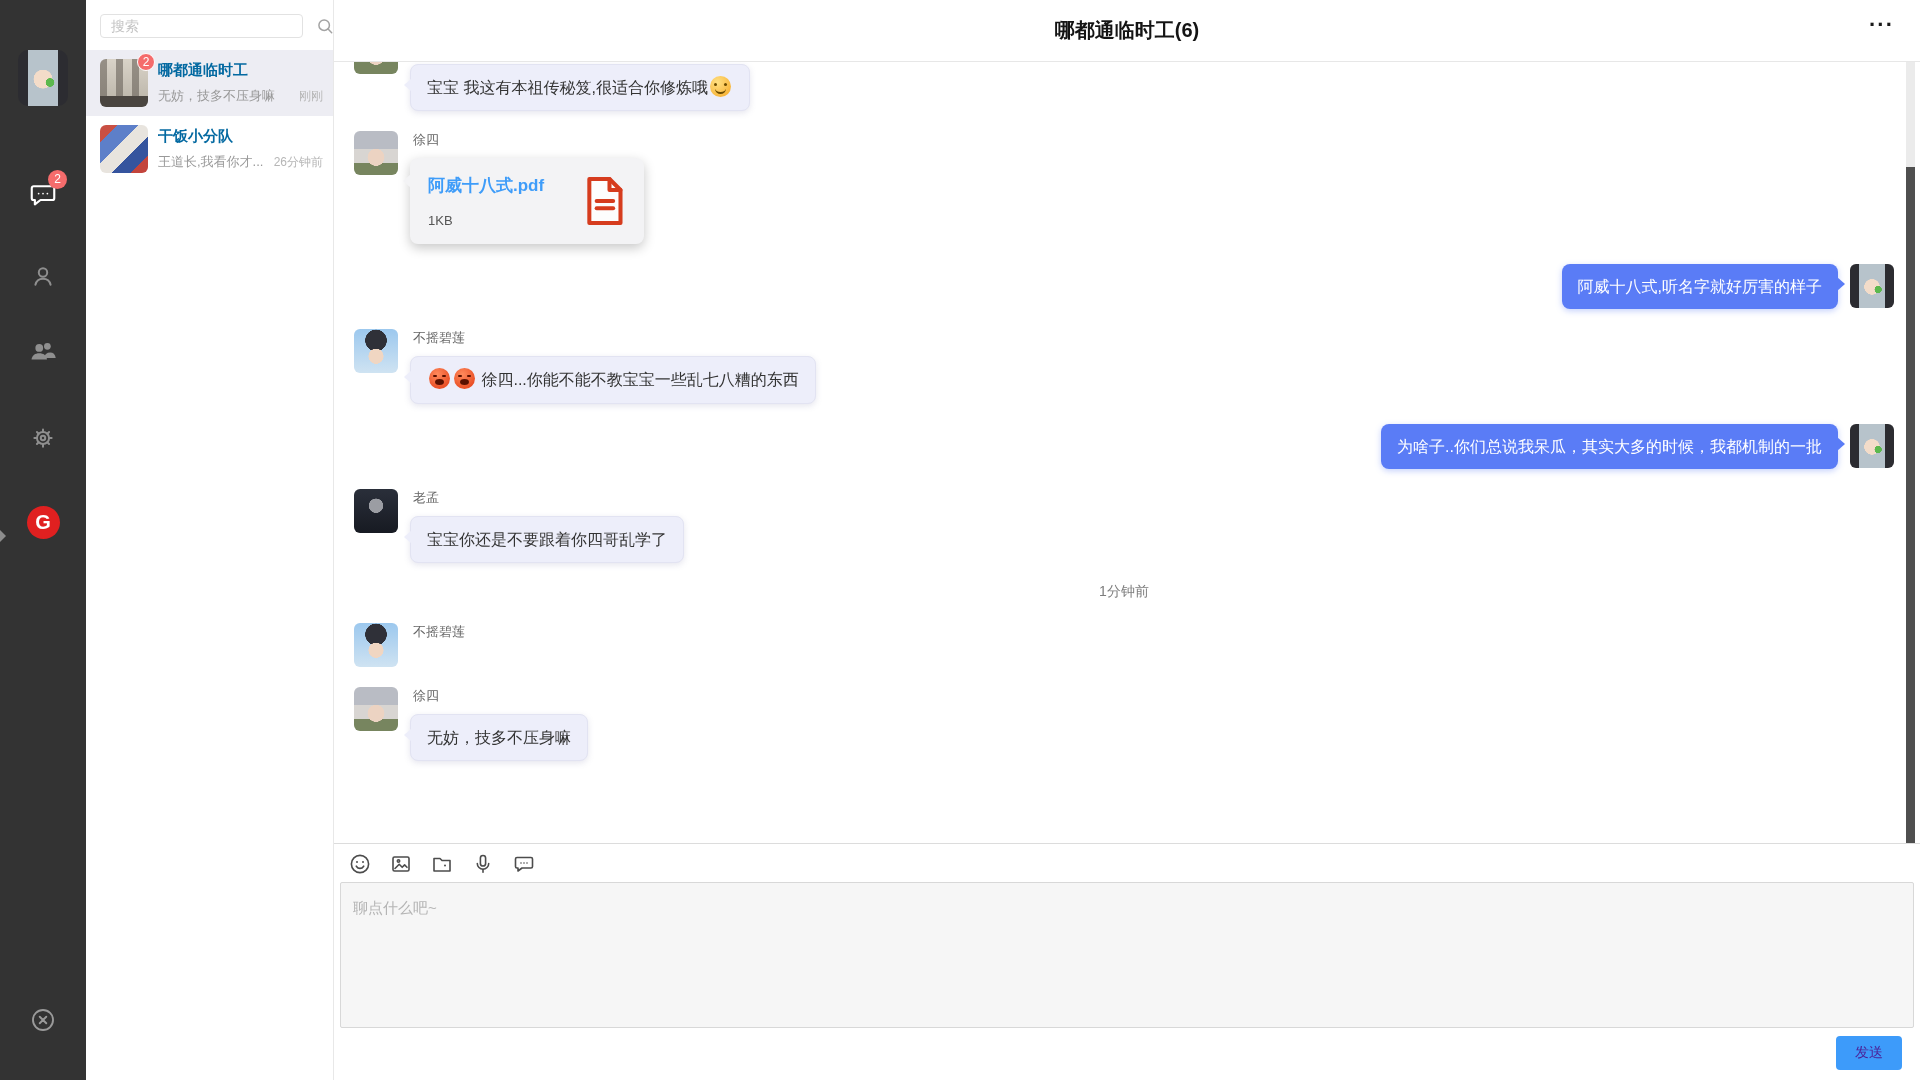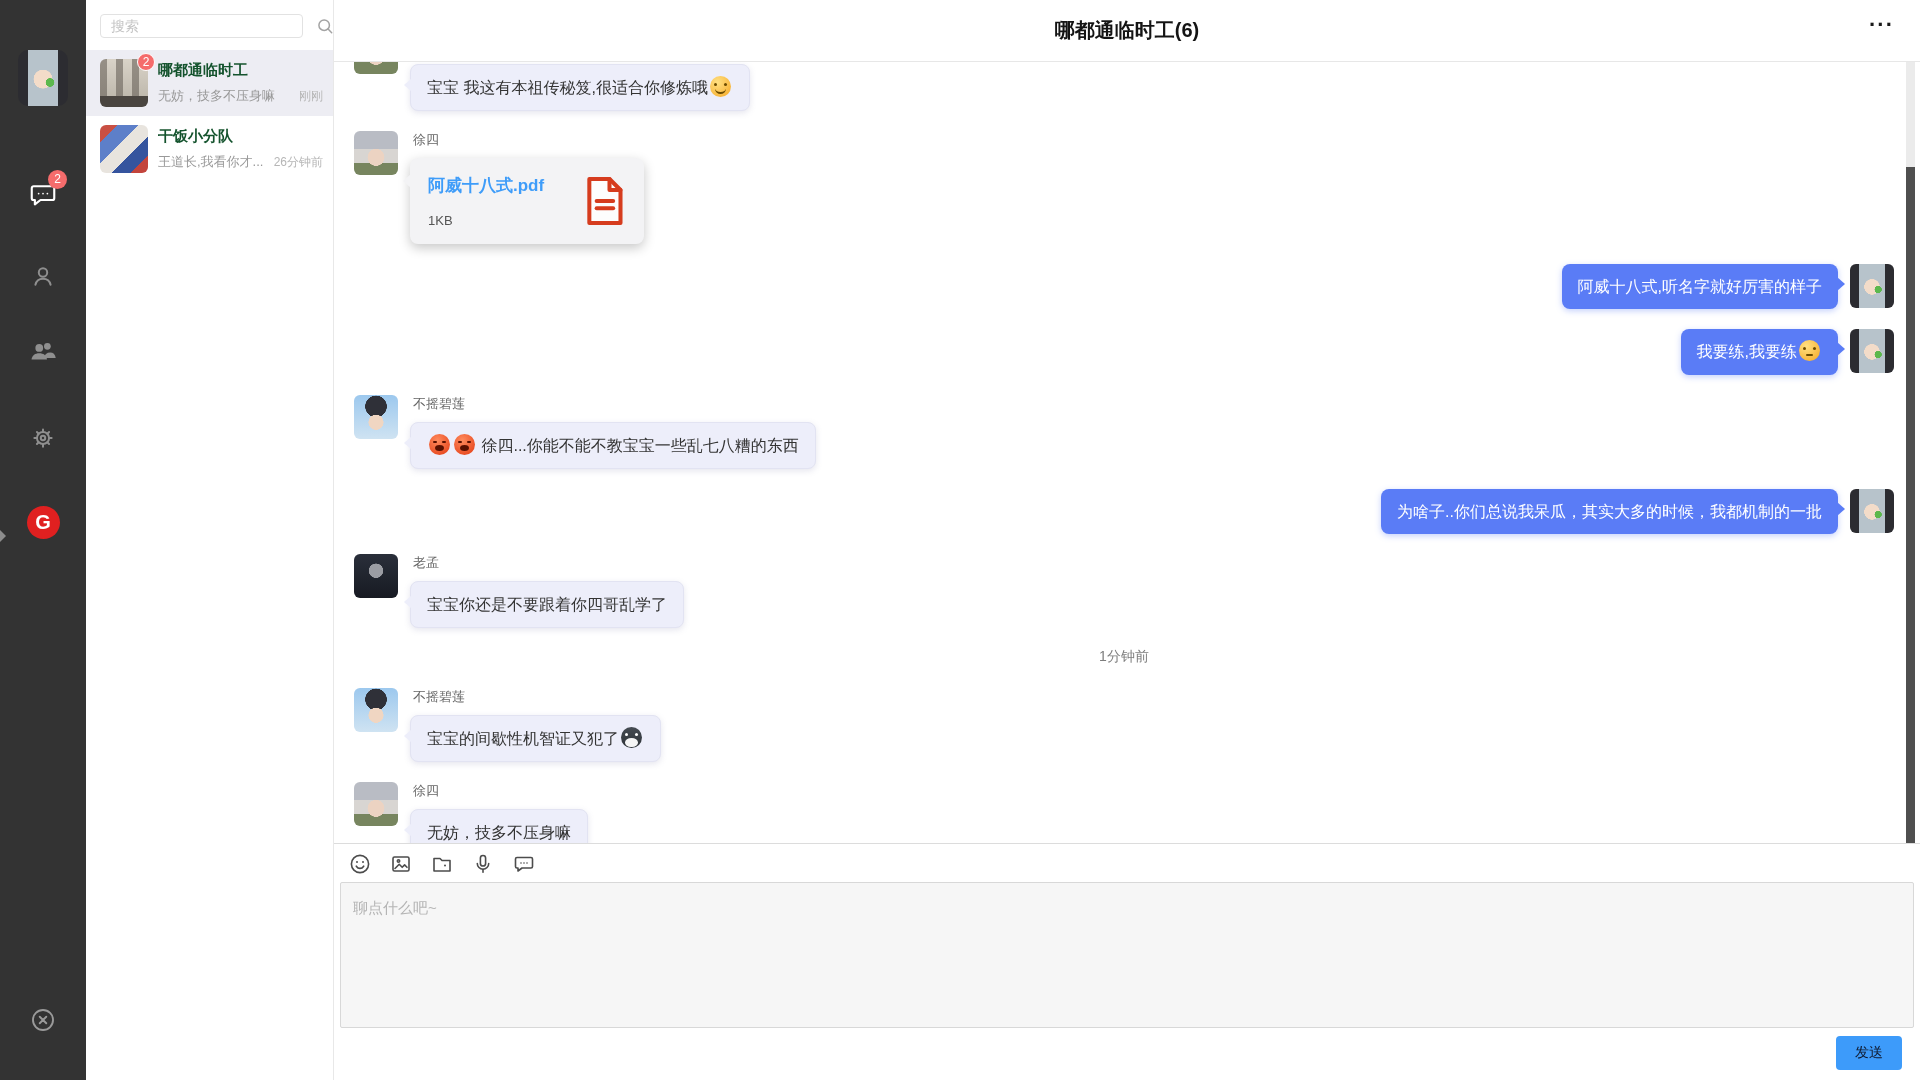--- a/index.html
+++ b/index.html
@@ -38,21 +38,21 @@
   .av-group1 { background:
       linear-gradient(0deg, #4a4540 0 22%, rgba(0,0,0,0) 22%),
       repeating-linear-gradient(90deg, rgba(95,88,80,.55) 0 7px, rgba(0,0,0,0) 7px 16px),
       linear-gradient(180deg, #d9d3c8, #b8b2a6); }
   .av-group2 { background:
       linear-gradient(135deg, #c94f43 0 18%, #5d7fc9 18% 40%, #e8e4de 40% 62%, #35549e 62% 82%, #c3443c 82%); }
   .item-badge { position:absolute; top:-6px; right:-7px; min-width:18px; height:18px; border-radius:10px;
     background:#f56c6c; color:#fff; font-size:12px; line-height:16px; text-align:center; padding:0 4px;
     border:1px solid #fff; }
   .item-main { flex:1; min-width:0; display:flex; flex-direction:column; gap:7px; }
-  .item-title { font-size:15px; font-weight:700; color:#14532d; white-space:nowrap; overflow:hidden; }
+  .item-title { font-size:15px; font-weight:700; color:#0369a1; white-space:nowrap; overflow:hidden; }
   .item-row2 { display:flex; align-items:baseline; gap:6px; }
   .item-preview { flex:1; font-size:13px; color:#999; white-space:nowrap; overflow:hidden; text-overflow:ellipsis; }
   .item-time { font-size:12px; color:#b6b6b6; flex:none; }
 
   
   .main { flex:1; display:flex; flex-direction:column; background:#fff; min-width:0; }
   .chat-header { height:62px; flex:none; border-bottom:1px solid #e7e7e7; display:flex;
     align-items:center; justify-content:center; position:relative; }
   .chat-title { font-size:20px; font-weight:700; color:#141414; }
   .more-btn { position:absolute; right:26px; top:14px; font-size:22px; font-weight:900; color:#1a1a1a;
@@ -127,21 +127,21 @@
   
   .composer { flex:none; border-top:1px solid #dcdcdc; display:flex; flex-direction:column; height:237px; }
   .toolbar { display:flex; align-items:center; gap:17px; padding:8px 14px 6px 14px; }
   .tool-btn { background:none; border:none; cursor:pointer; display:flex; align-items:center; padding:0; }
   .input-wrap { flex:1; padding:0 6px; }
   .message-input { width:100%; height:100%; resize:none; outline:none; background:#f6f6f6;
     border:1px solid #d8d8d8; border-radius:2px; padding:16px 12px; font-size:15px; color:#333;
     font-family:inherit; }
   .message-input::placeholder { color:#b5b5b5; }
   .send-row { display:flex; justify-content:flex-end; padding:8px 18px 10px 0; }
-  .send-btn { background:#3d9bfa; color:#0f172a; border:none; border-radius:4px; padding:8px 19px;
+  .send-btn { background:#3d9bfa; color:#4c1d95; border:none; border-radius:4px; padding:8px 19px;
     font-size:14px; cursor:pointer; font-family:inherit; }
 
   svg { display:block; }
 </style>
 </head>
 <body>
 
 <div class="app">
 
   <div class="sidebar">
@@ -295,28 +295,20 @@
 
       <div class="m-row right">
         <div class="m-avatar av-baobao"></div>
         <div class="m-body">
           <div class="bubble out">
             <span>阿威十八式,听名字就好厉害的样子</span>
           </div>
         </div>
       </div>
 
-      <div class="m-row right">
-        <div class="m-avatar av-baobao"></div>
-        <div class="m-body">
-          <div class="bubble out">
-            <span>我要练,我要练</span><span class="emo emo-melt"></span>
-          </div>
-        </div>
-      </div>
 
       <div class="m-row">
         <div class="m-avatar av-bilian"></div>
         <div class="m-body">
           <div class="m-name">不摇碧莲</div>
           <div class="bubble in">
             <span class="emo emo-angry"></span><span class="emo emo-angry"></span>
             <span>徐四...你能不能不教宝宝一些乱七八糟的东西</span>
           </div>
         </div>
@@ -340,23 +332,20 @@
           </div>
         </div>
       </div>
 
       <div class="time-div">1分钟前</div>
 
       <div class="m-row">
         <div class="m-avatar av-bilian"></div>
         <div class="m-body">
           <div class="m-name">不摇碧莲</div>
-          <div class="bubble in">
-            <span>宝宝的间歇性机智证又犯了</span><span class="emo emo-penguin"></span>
-          </div>
         </div>
       </div>
 
       <div class="m-row">
         <div class="m-avatar av-xusi"></div>
         <div class="m-body">
           <div class="m-name">徐四</div>
           <div class="bubble in">
             <span>无妨，技多不压身嘛</span>
           </div>

